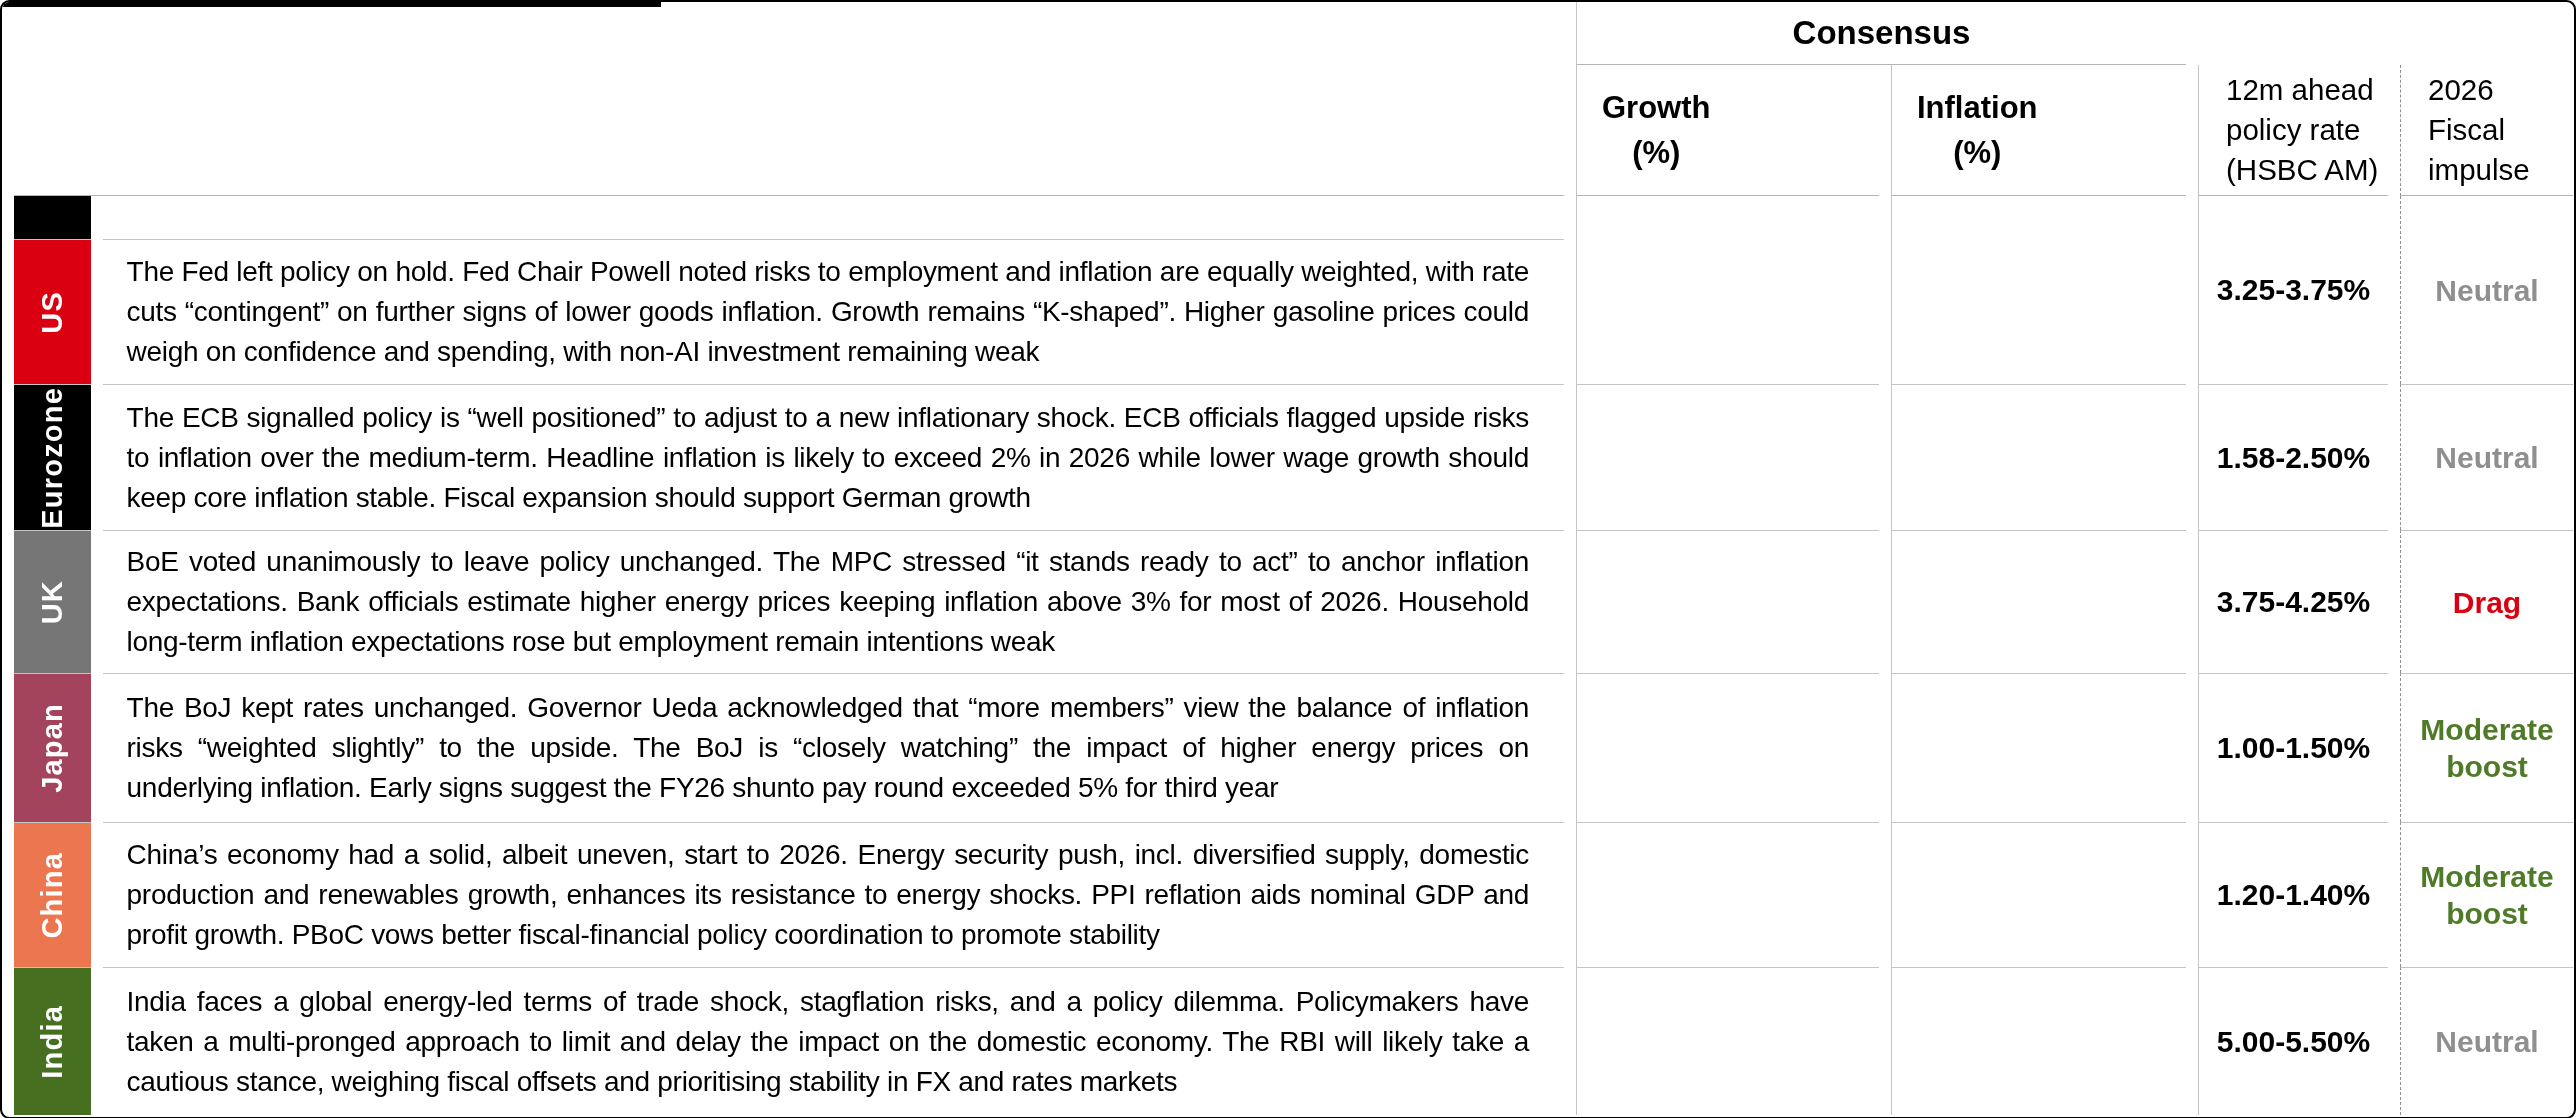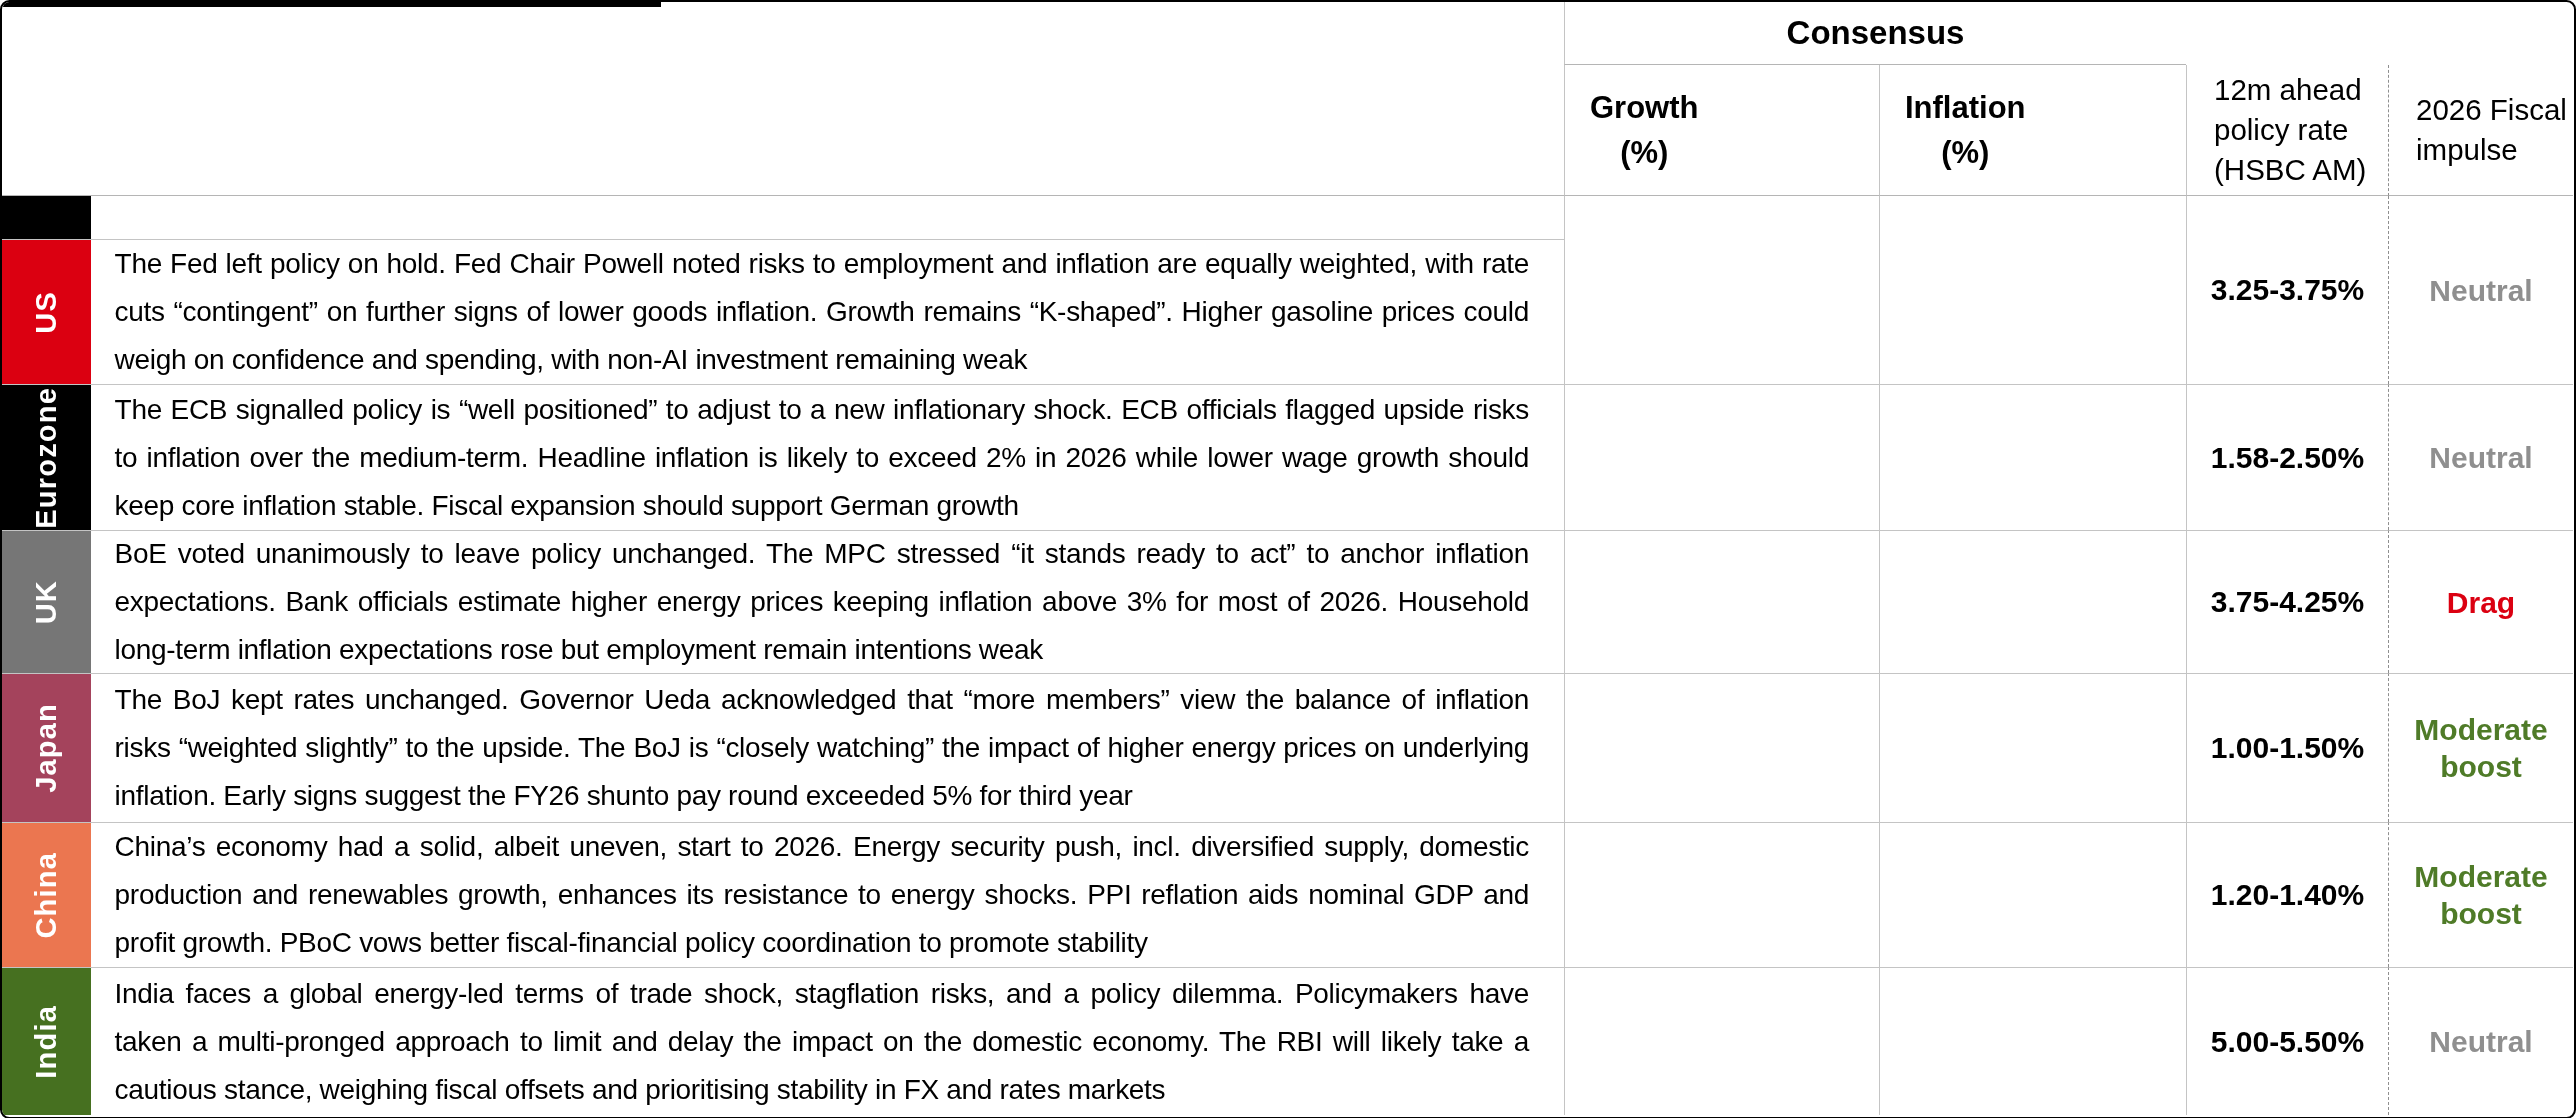--- a/index.html
+++ b/index.html
@@ -17,21 +17,21 @@
     position:absolute;top:0;left:1.2px;width:658px;height:5.3px;
     background:#000;border-top-left-radius:7px;
   }
   .tbl{
     position:absolute;top:0;left:0;
     display:grid;
     grid-template-columns:89px 1473px 315px 307px 202px 185px;
     grid-template-rows:63px 131px 43px 145px 146px 143px 149px 145px 148px;
     width:2571px;height:1114px;
   }
-  .cell{box-sizing:border-box;min-width:0;min-height:0;}
+  .cell{box-sizing:border-box;min-width:0;min-height:0;margin-left:12px;}
   .bl{border-left:1.8px solid #c4c4c4;}
   .bld{border-left:1.8px dashed #8f8f8f;}
   .bt{border-top:1.8px solid #c4c4c4;}
   .bb{border-bottom:1.8px solid #b5b5b5;}
 
   
   .group-hdr{display:flex;align-items:center;justify-content:center;
     font-weight:bold;font-size:33px;}
   .sub-hdr{display:flex;align-items:center;}
   .sub-hdr .blk{margin-left:25px;text-align:center;font-weight:bold;
@@ -40,21 +40,21 @@
     font-size:29.5px;line-height:40px;}
 
   
   .label-cell{display:flex;align-items:center;justify-content:center;}
   .label-cell span{
     writing-mode:vertical-rl;transform:rotate(180deg);
     color:#fff;font-weight:bold;font-size:29px;letter-spacing:1.2px;
   }
   
   .text-cell{display:flex;align-items:center;padding:0 35px 0 23.6px;}
-  .text-cell p{margin:0;text-align:justify;font-size:28px;line-height:48px;
+  .text-cell p{margin:0;text-align:justify;font-size:28px;line-height:40px;
     letter-spacing:-0.3px;}
   
   .val-cell{display:flex;align-items:center;justify-content:center;text-align:center;}
   .rate{font-weight:bold;font-size:30px;}
   .impulse{font-weight:bold;font-size:30px;line-height:37px;max-width:148px;}
 </style>
 </head>
 <body>
 
 <div class="frame">

